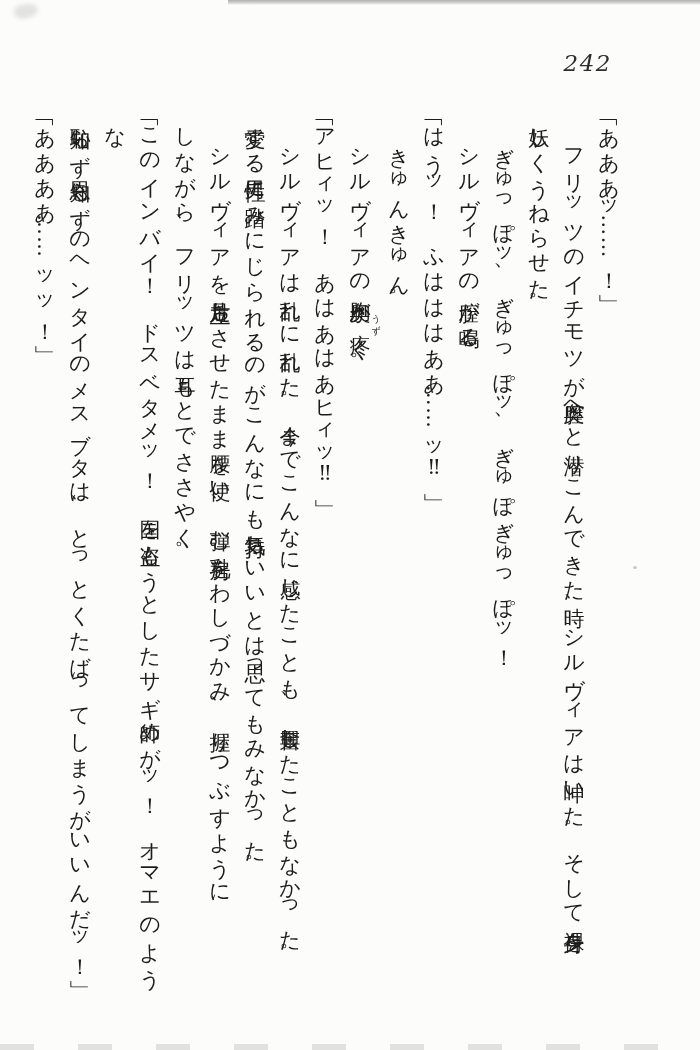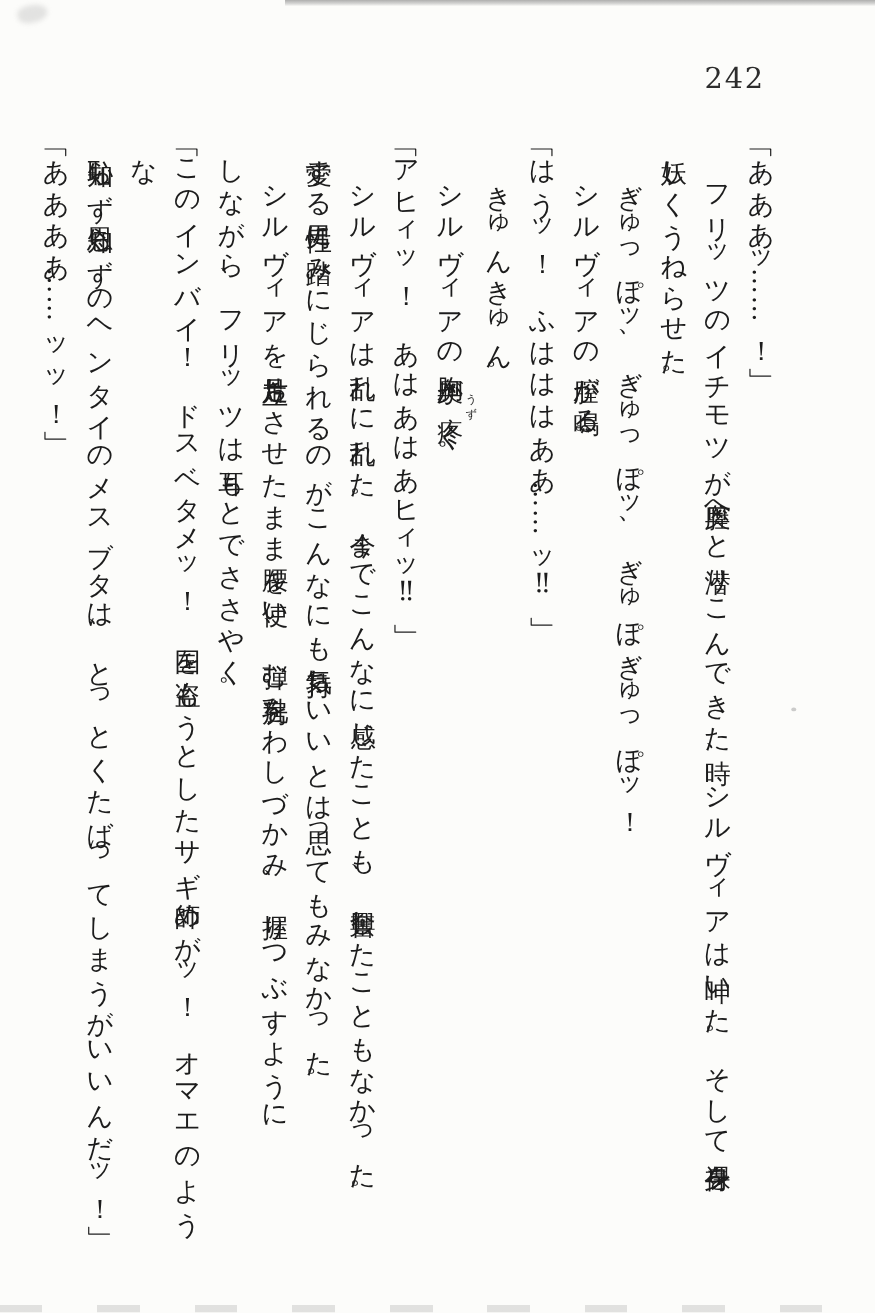--- a/index.html
+++ b/index.html
@@ -25,21 +25,21 @@
     background:repeating-linear-gradient(to right,
       rgba(110,110,110,.38) 0 34px, rgba(255,255,255,0) 34px 78px);
     opacity:.5;
   }
   .speck{
     position:absolute;top:566px;left:633px;width:4px;height:3px;
     background:#9a9a9a;opacity:.5;border-radius:50%;
   }
   .page-number{
     position:absolute;top:50px;right:88px;
-    font-size:23px;color:#2d2d2d;letter-spacing:1.5px;
+    font-style:italic;font-size:23px;color:#2d2d2d;letter-spacing:1.5px;
   }
   .text-block{
     position:absolute;top:112px;right:74px;height:886px;
     writing-mode:vertical-rl;text-orientation:mixed;
     color:#1c1c1c;font-size:21px;letter-spacing:1.2px;
   }
   .text-block p{
     margin:0;padding:0;line-height:35px;height:886px;
   }
   .text-block p.indent{text-indent:22px;}

